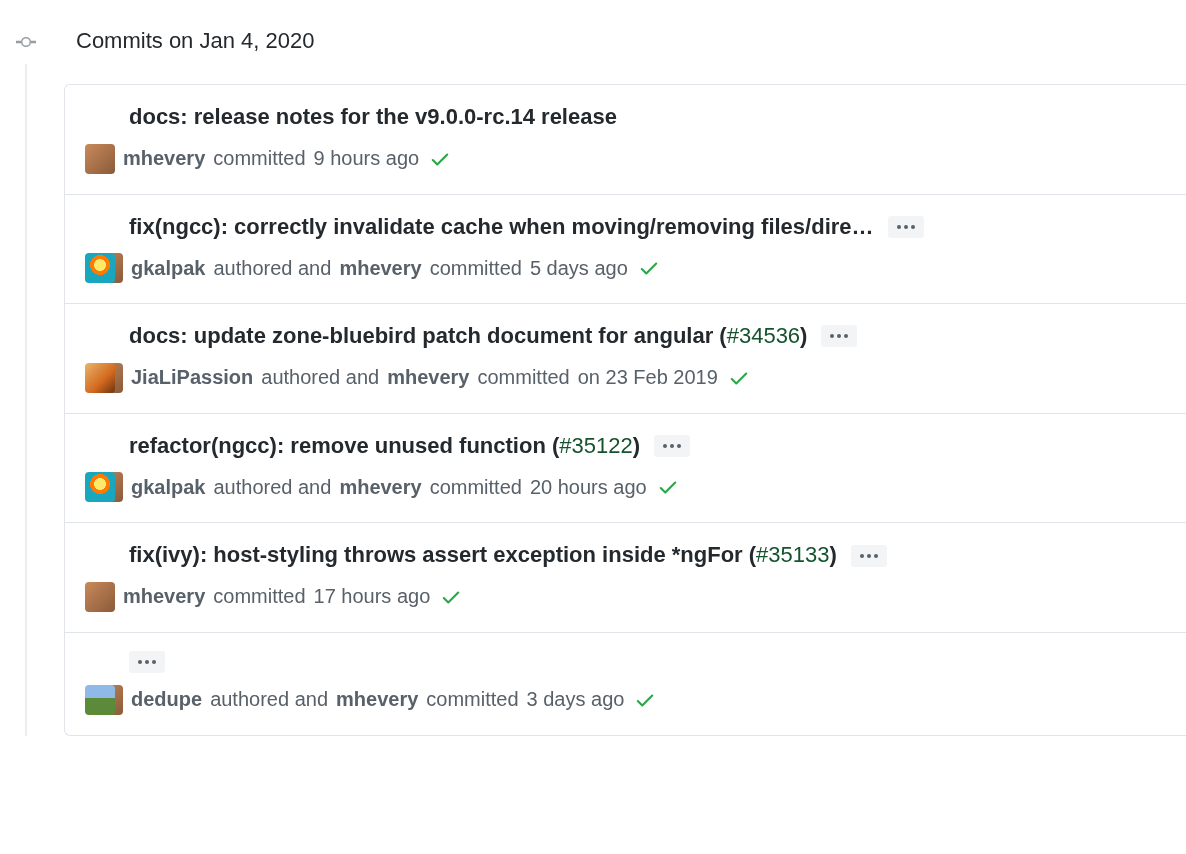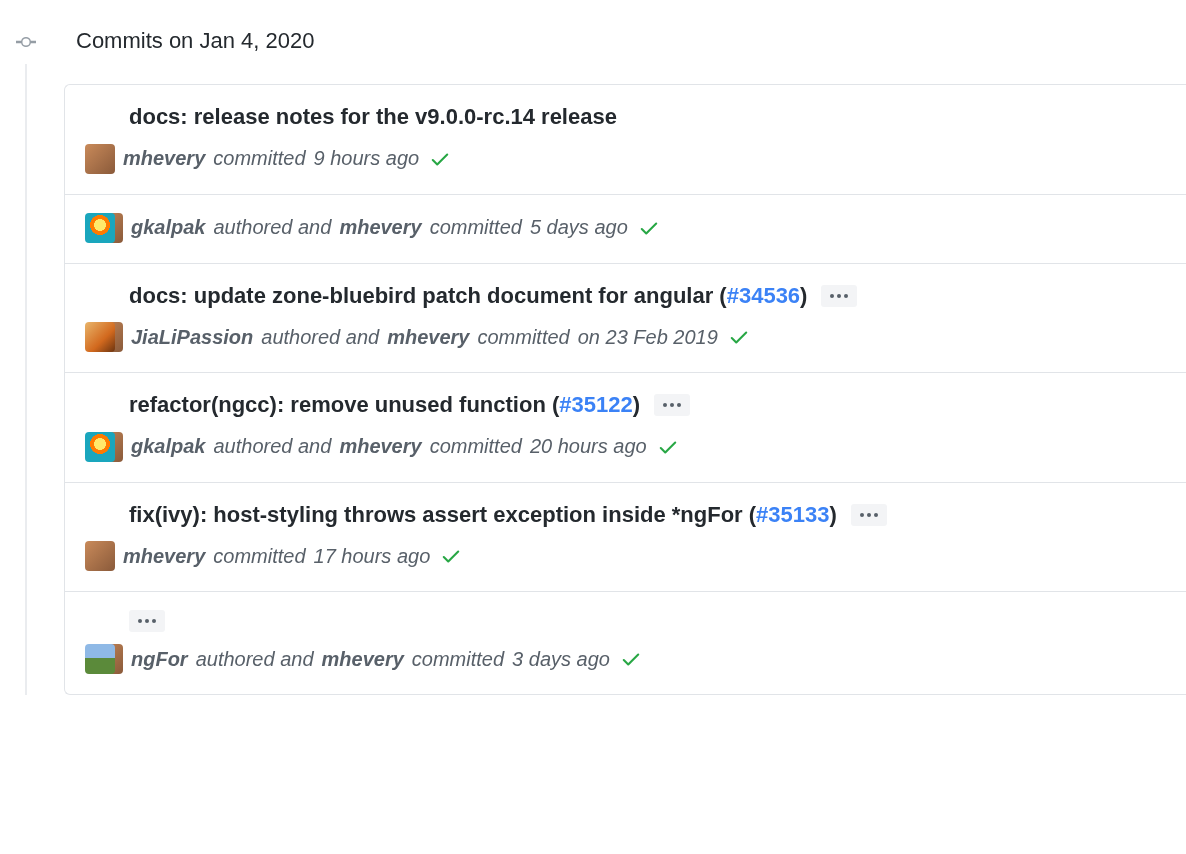--- a/index.html
+++ b/index.html
@@ -69,22 +69,22 @@
     font-size: 22px;
     font-weight: 700;
     color: #24292e;
     line-height: 1.3;
     white-space: nowrap;
     overflow: hidden;
     text-overflow: ellipsis;
     min-width: 0;
   }
   .commit-title .pr-link {
-    color: #3b82f6;
-    font-weight: 700;
+    color: #14532d;
+    font-weight: 400;
   }
   .expand-btn {
     flex-shrink: 0;
     background: #f3f4f6;
     border: none;
     border-radius: 3px;
     height: 22px;
     width: 36px;
     display: flex;
     align-items: center;
@@ -98,21 +98,20 @@
     background: #586069;
     border-radius: 50%;
     display: block;
   }
   .meta-row {
     display: flex;
     align-items: center;
     gap: 8px;
     font-size: 20px;
     color: #586069;
-    font-style: italic;
   }
   .avatar-stack {
     display: flex;
     flex-shrink: 0;
   }
   .avatar {
     width: 30px;
     height: 30px;
     border-radius: 4px;
     flex-shrink: 0;
@@ -177,20 +176,28 @@
             <span class="meta-text">committed</span>
             <span class="meta-text">9 hours ago</span>
             <span class="check">
               <svg viewBox="0 0 16 16">
                 <path d="M13.78 4.22a.75.75 0 0 1 0 1.06l-7.25 7.25a.75.75 0 0 1-1.06 0L2.22 9.28a.75.75 0 1 1 1.06-1.06l2.72 2.72 6.72-6.72a.75.75 0 0 1 1.06 0z"></path>
               </svg>
             </span>
           </div>
         </div>
         <div class="commit">
+          <div class="commit-title-row">
+            <a class="commit-title">fix(ngcc): correctly invalidate cache when moving/removing files/dire…</a>
+            <button class="expand-btn" aria-label="Expand">
+              <span></span>
+              <span></span>
+              <span></span>
+            </button>
+          </div>
           <div class="meta-row">
             <div class="avatar-stack">
               <div class="avatar av-gkalpak"></div>
               <div class="avatar av-mhevery"></div>
             </div>
             <a class="author-link">gkalpak</a>
             <span class="meta-text">authored and</span>
             <a class="committer-link">mhevery</a>
             <span class="meta-text">committed</span>
             <span class="meta-text">5 days ago</span>
@@ -282,21 +289,21 @@
               <span></span>
               <span></span>
               <span></span>
             </button>
           </div>
           <div class="meta-row">
             <div class="avatar-stack">
               <div class="avatar av-kyliau"></div>
               <div class="avatar av-mhevery"></div>
             </div>
-            <a class="author-link">ngFor</a>
+            <a class="author-link">dedupe</a>
             <span class="meta-text">authored and</span>
             <a class="committer-link">mhevery</a>
             <span class="meta-text">committed</span>
             <span class="meta-text">3 days ago</span>
             <span class="check">
               <svg viewBox="0 0 16 16">
                 <path d="M13.78 4.22a.75.75 0 0 1 0 1.06l-7.25 7.25a.75.75 0 0 1-1.06 0L2.22 9.28a.75.75 0 1 1 1.06-1.06l2.72 2.72 6.72-6.72a.75.75 0 0 1 1.06 0z"></path>
               </svg>
             </span>
           </div>

